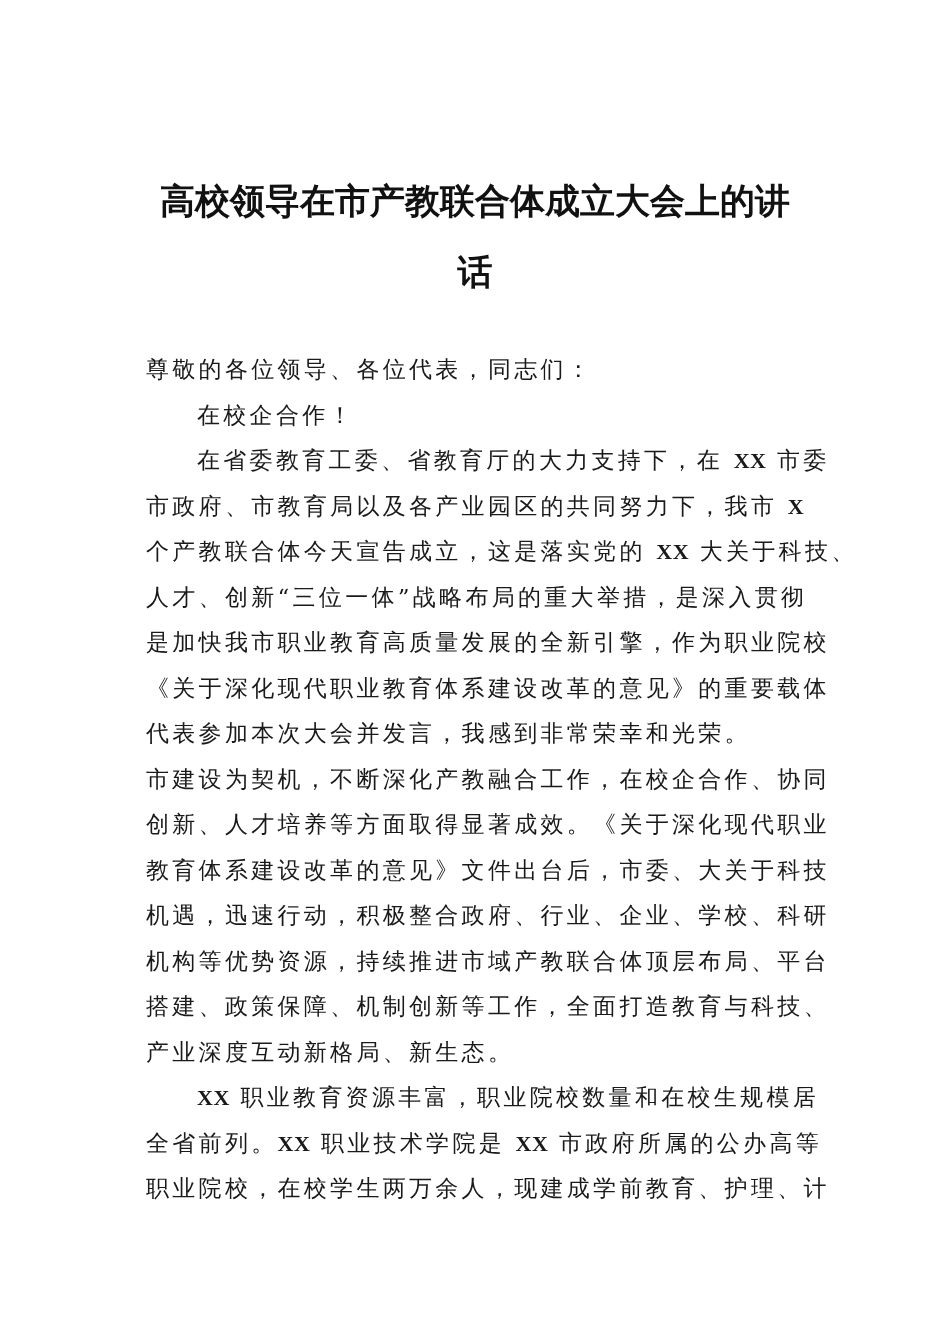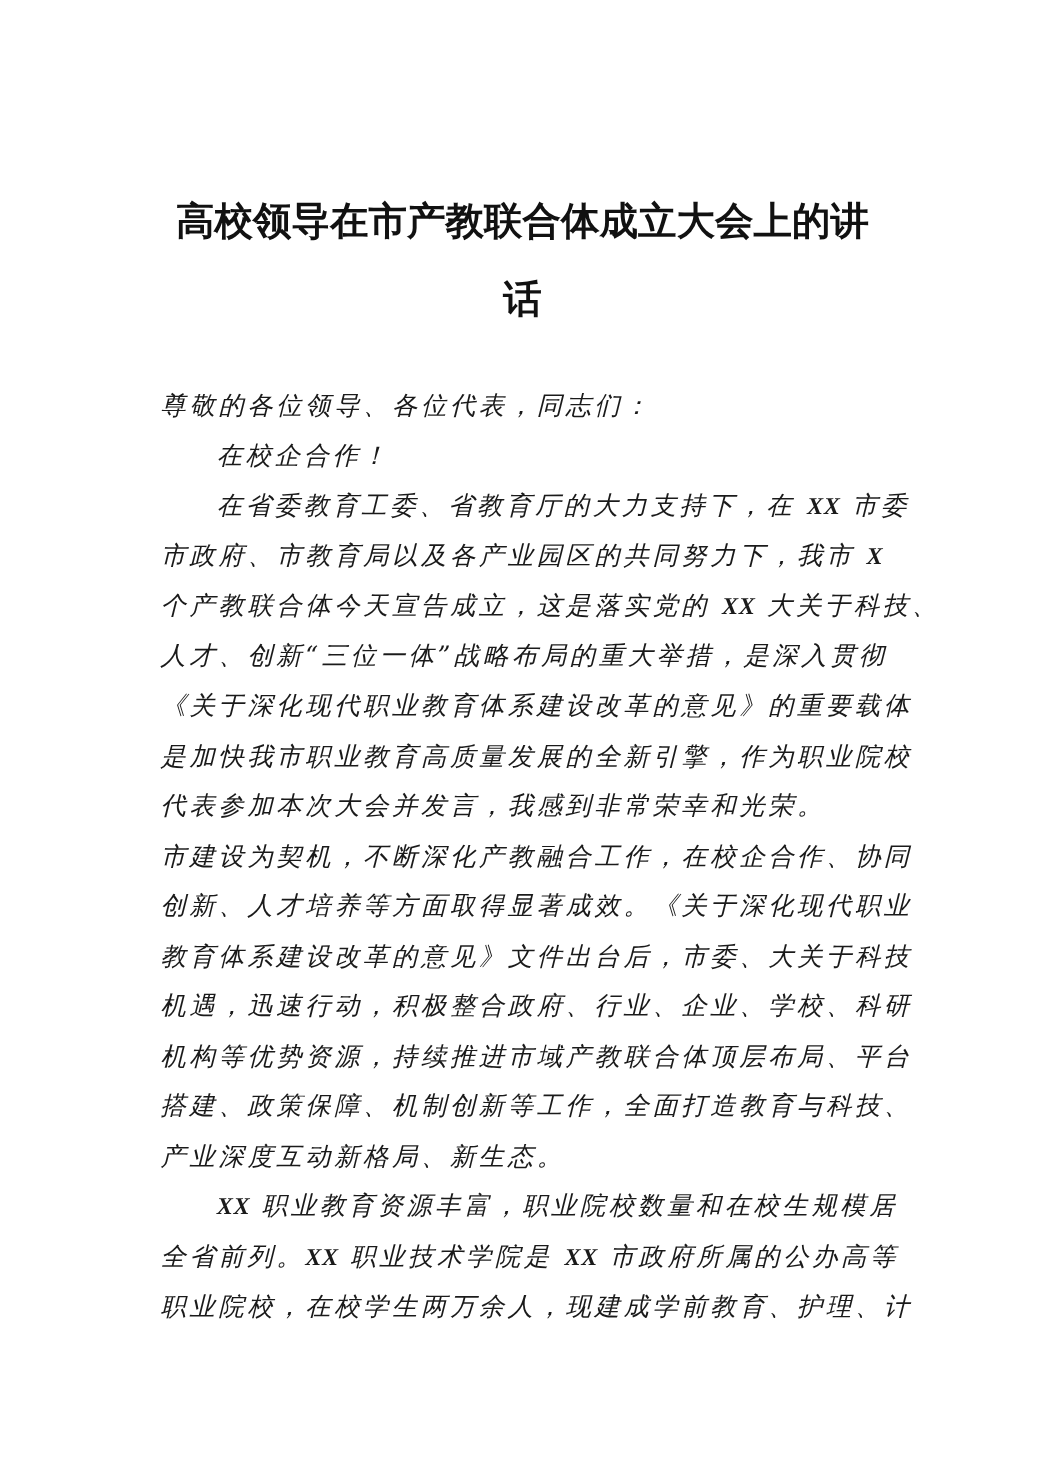--- a/index.html
+++ b/index.html
@@ -45,21 +45,20 @@
       top: 336px;
       font-family: "DejaVu Serif", "Liberation Serif", serif;
       font-size: 23px;
       color: #1a1a1a;
     }
     .line {
       height: 45.5px;
       line-height: 34px;
       white-space: nowrap;
       letter-spacing: 3.3px;
-      font-style: italic;
     }
     .line.indent { padding-left: 51px; }
     .line .latin {
       font-family: "Liberation Serif", serif;
       font-weight: bold;
       font-size: 22px;
       letter-spacing: 0.5px;
     }
   </style>
 </head>
@@ -69,22 +68,22 @@
   <h1 class="title l1">高校领导在市产教联合体成立大会上的讲</h1>
   <h1 class="title l2">话</h1>
 
   <div class="body-text">
     <div class="line">尊敬的各位领导、各位代表，同志们：</div>
     <div class="line indent">在校企合作！</div>
     <div class="line indent">在省委教育工委、省教育厅的大力支持下，在 <span class="latin">XX</span> 市委</div>
     <div class="line">市政府、市教育局以及各产业园区的共同努力下，我市 <span class="latin">X</span></div>
     <div class="line">个产教联合体今天宣告成立，这是落实党的 <span class="latin">XX</span> 大关于科技、</div>
     <div class="line">人才、创新“三位一体”战略布局的重大举措，是深入贯彻</div>
+    <div class="line">是加快我市职业教育高质量发展的全新引擎，作为职业院校</div>
     <div class="line">《关于深化现代职业教育体系建设改革的意见》的重要载体</div>
-    <div class="line">是加快我市职业教育高质量发展的全新引擎，作为职业院校</div>
     <div class="line">代表参加本次大会并发言，我感到非常荣幸和光荣。</div>
     <div class="line">市建设为契机，不断深化产教融合工作，在校企合作、协同</div>
     <div class="line">创新、人才培养等方面取得显著成效。《关于深化现代职业</div>
     <div class="line">教育体系建设改革的意见》文件出台后，市委、大关于科技</div>
     <div class="line">机遇，迅速行动，积极整合政府、行业、企业、学校、科研</div>
     <div class="line">机构等优势资源，持续推进市域产教联合体顶层布局、平台</div>
     <div class="line">搭建、政策保障、机制创新等工作，全面打造教育与科技、</div>
     <div class="line">产业深度互动新格局、新生态。</div>
     <div class="line indent"><span class="latin">XX</span> 职业教育资源丰富，职业院校数量和在校生规模居</div>
     <div class="line">全省前列。<span class="latin">XX</span> 职业技术学院是 <span class="latin">XX</span> 市政府所属的公办高等</div>

